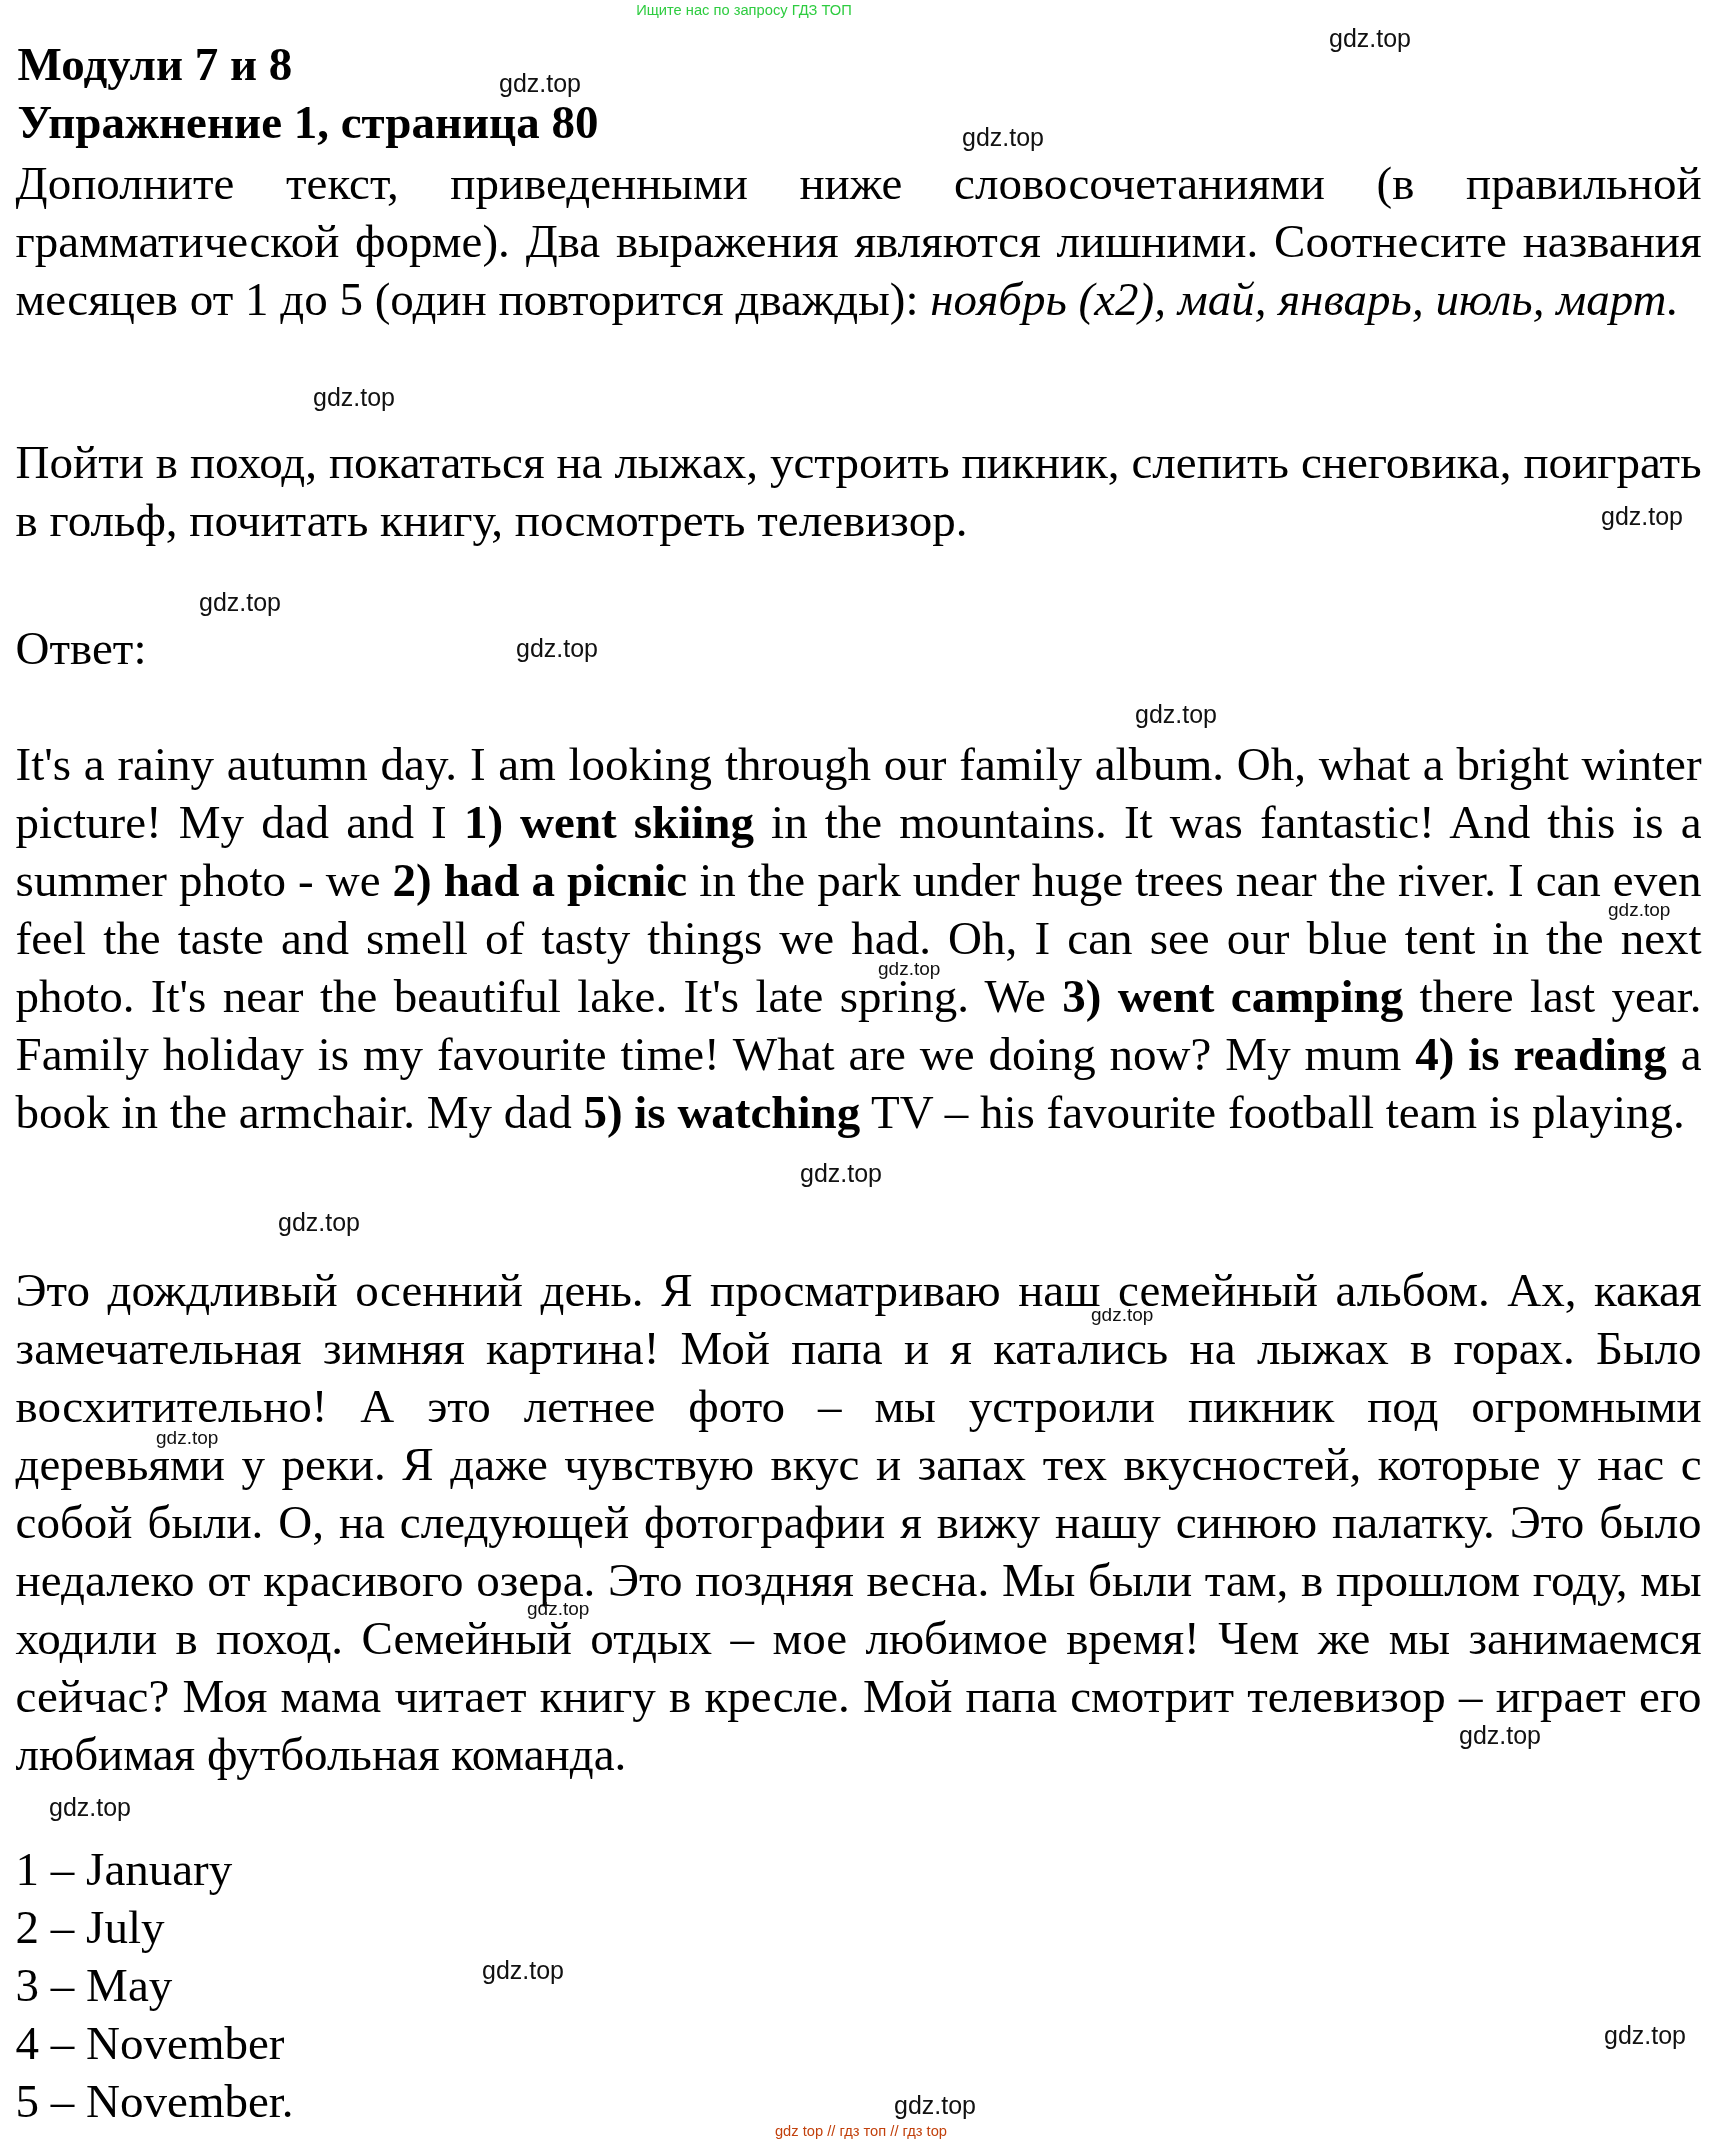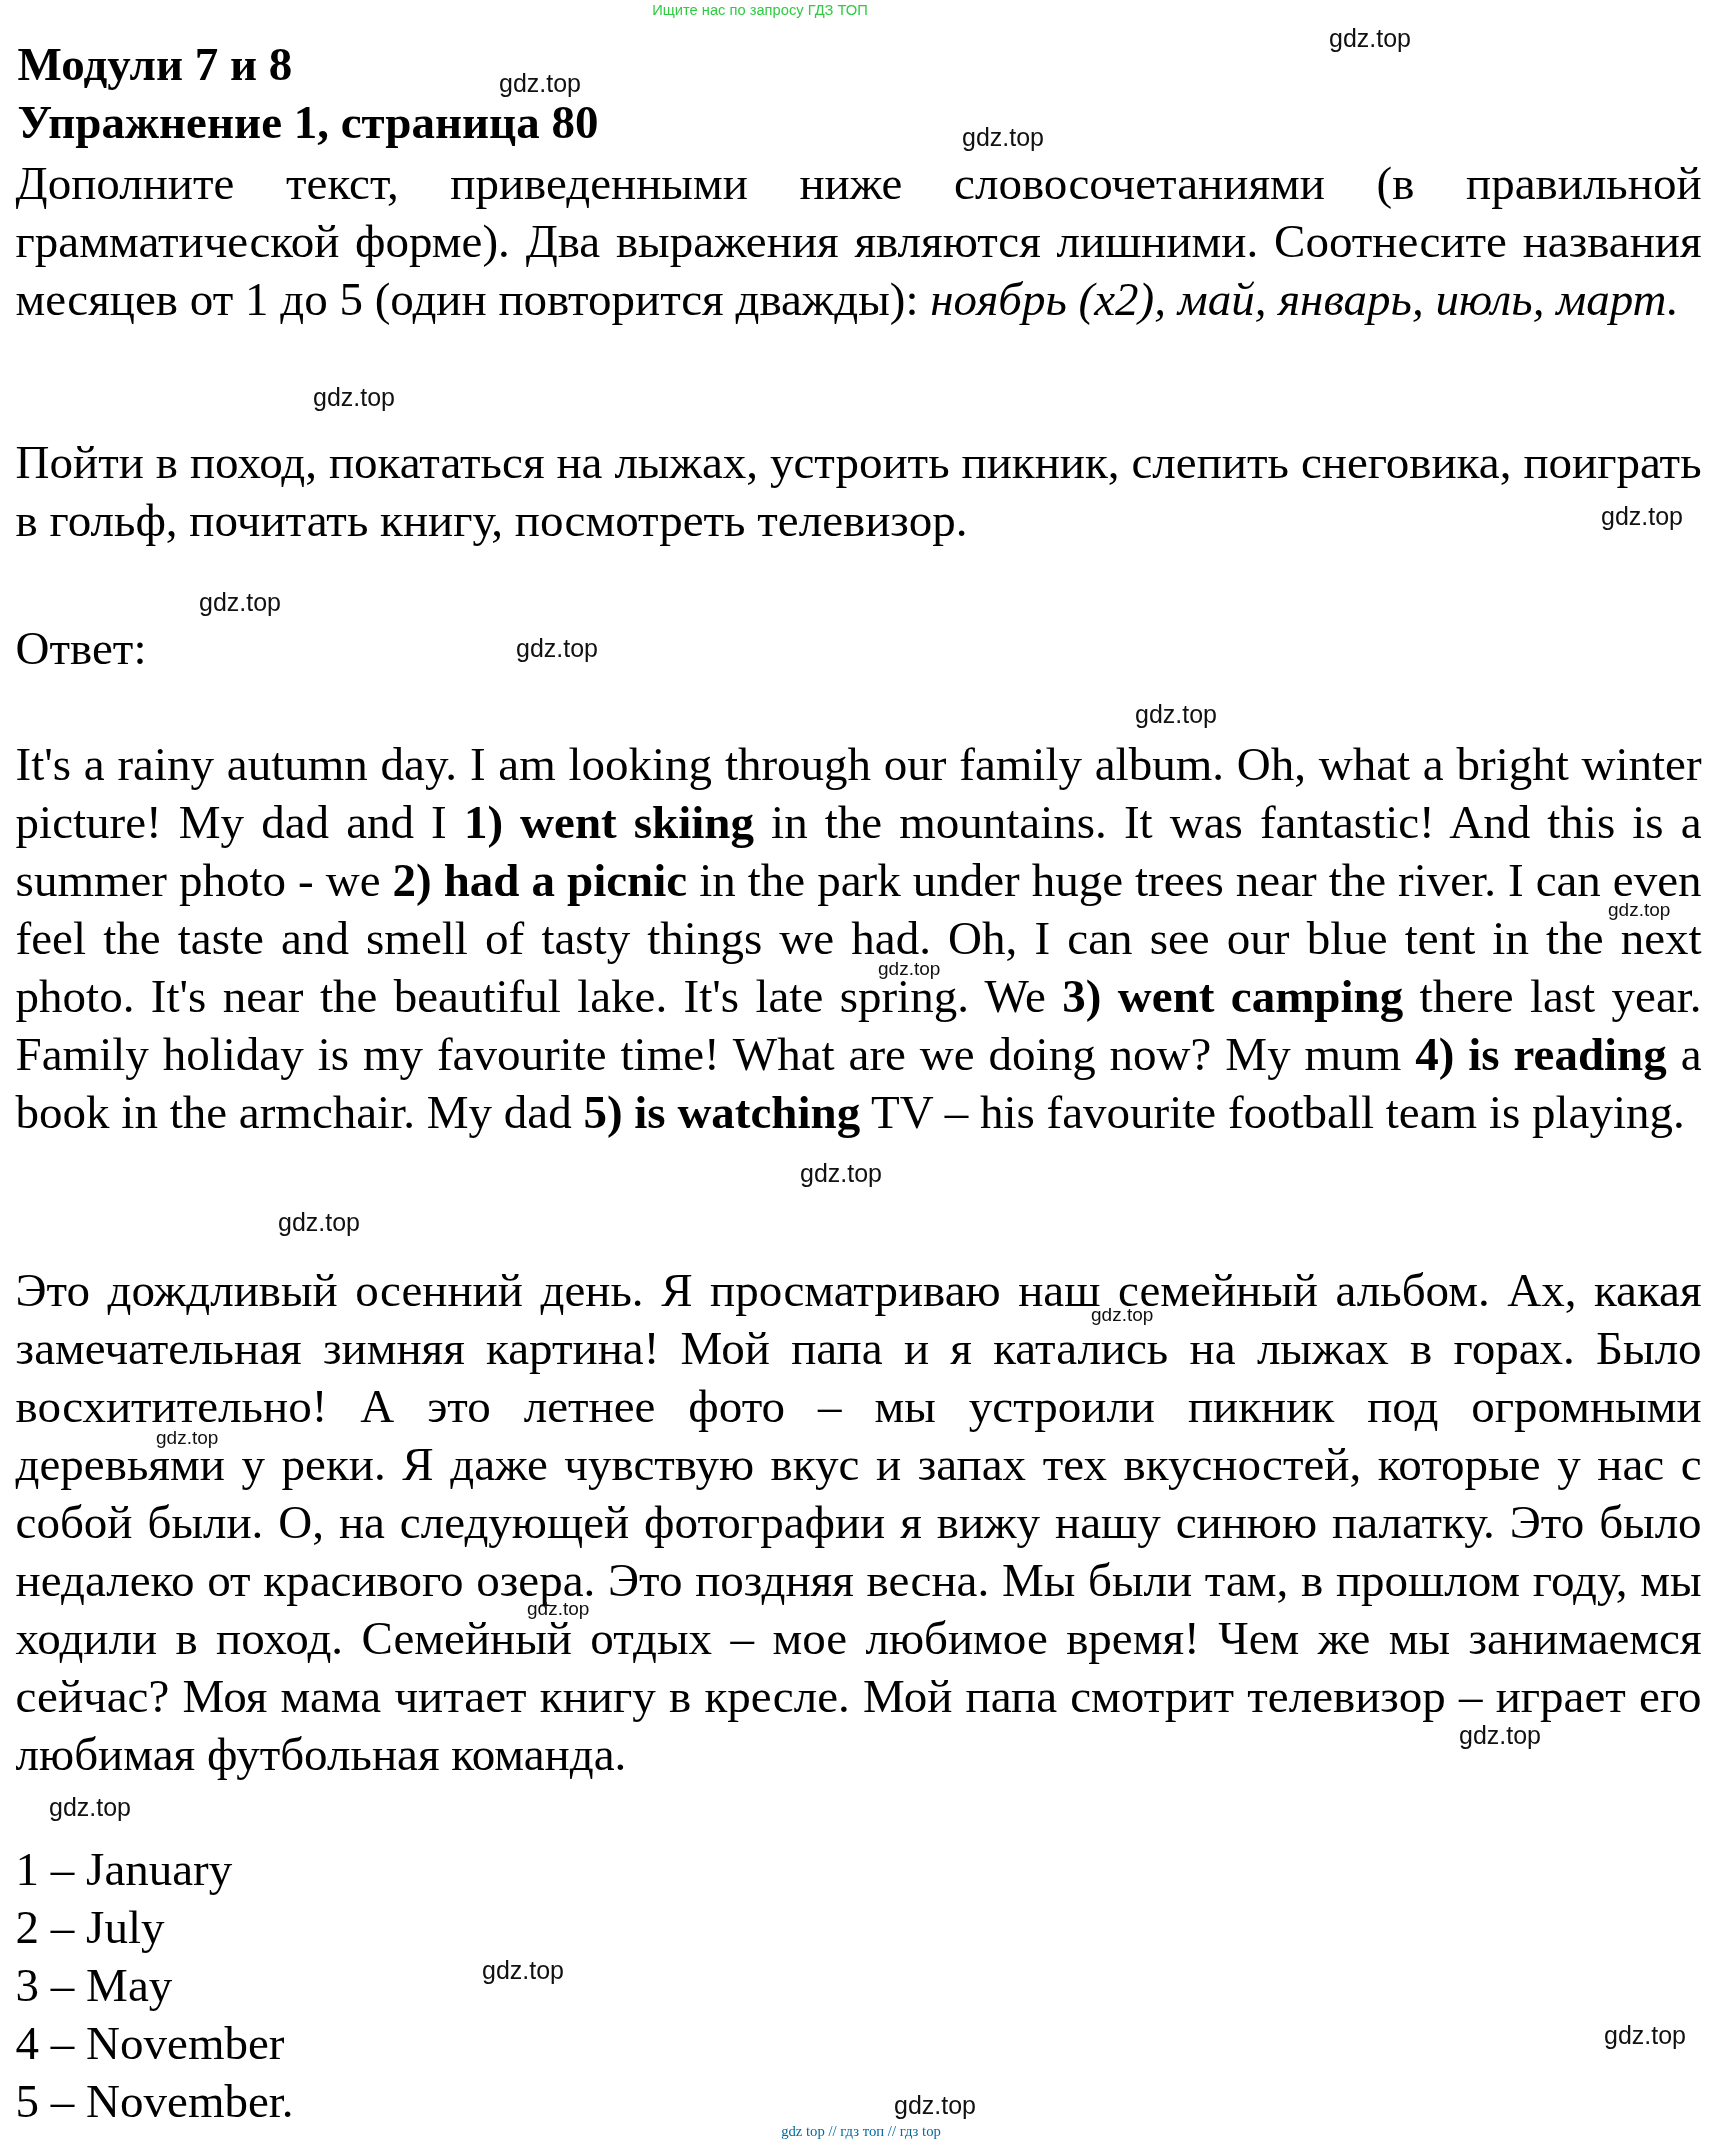--- a/index.html
+++ b/index.html
@@ -1,19 +1,19 @@
 <!DOCTYPE html>
 <html style="font-size:14px"><head>
 <meta charset="utf-8">
 <style>
   html, body { margin: 0; padding: 0; background: #ffffff; }
   body { width: 1722px; height: 2147px; position: relative; overflow: hidden; color: #000; }
   .serif { font-family: "Liberation Serif", "DejaVu Serif", serif; }
   .sans { font-family: "Liberation Sans", "DejaVu Sans", sans-serif; text-align: center; }
-  #top-banner { position: absolute; top: 1.7px; left: 0; width: 1488px; text-align: center; font-size: 14.7px; color: #2ecc40; padding-left: 16px; }
+  #top-banner { position: absolute; top: 1.7px; left: 0; width: 1488px; text-align: center; font-size: 14.7px; color: #2ecc40; }
   #footer-banner { position: absolute; top: 2123px; left: 0; width: 1722px; text-align: center; font-size: 14.7px; color: #5b1f8f; }
   .content { position: absolute; left: 15.6px; width: 1686px; }
   .title { font-weight: bold; font-size: 47px; line-height: 55px; margin: 2px; }
   #title1 { top: 35px; }
   #title2 { top: 93px; }
   .para { font-size: 47px; line-height: 58px; text-align: justify; text-align-last: left; margin: 0; }
   .para b { font-weight: bold; }
   .para i { font-style: italic; }
   #task { top: 154px; }
   #phrases { top: 433px; }
@@ -65,14 +65,14 @@
 <div class="wm sans" style="left:278px;top:1208px;">gdz.top</div>
 <div class="wm sans small" style="left:1091px;top:1304px;">gdz.top</div>
 <div class="wm sans small" style="left:156px;top:1427px;">gdz.top</div>
 <div class="wm sans small" style="left:527px;top:1598px;">gdz.top</div>
 <div class="wm sans" style="left:1459px;top:1721px;">gdz.top</div>
 <div class="wm sans" style="left:49px;top:1793px;">gdz.top</div>
 <div class="wm sans" style="left:482px;top:1956px;">gdz.top</div>
 <div class="wm sans" style="left:1604px;top:2021px;">gdz.top</div>
 <div class="wm sans" style="left:894px;top:2091px;">gdz.top</div>
 
-<div id="footer-banner" class="sans" style="color: #0369a1; font-family: Liberation Serif, serif;">gdz top  //  гдз топ  //  гдз top</div>
+<div id="footer-banner" class="sans" style="color: #c2410c;">gdz top  //  гдз топ  //  гдз top</div>
 
 
 </body></html>

